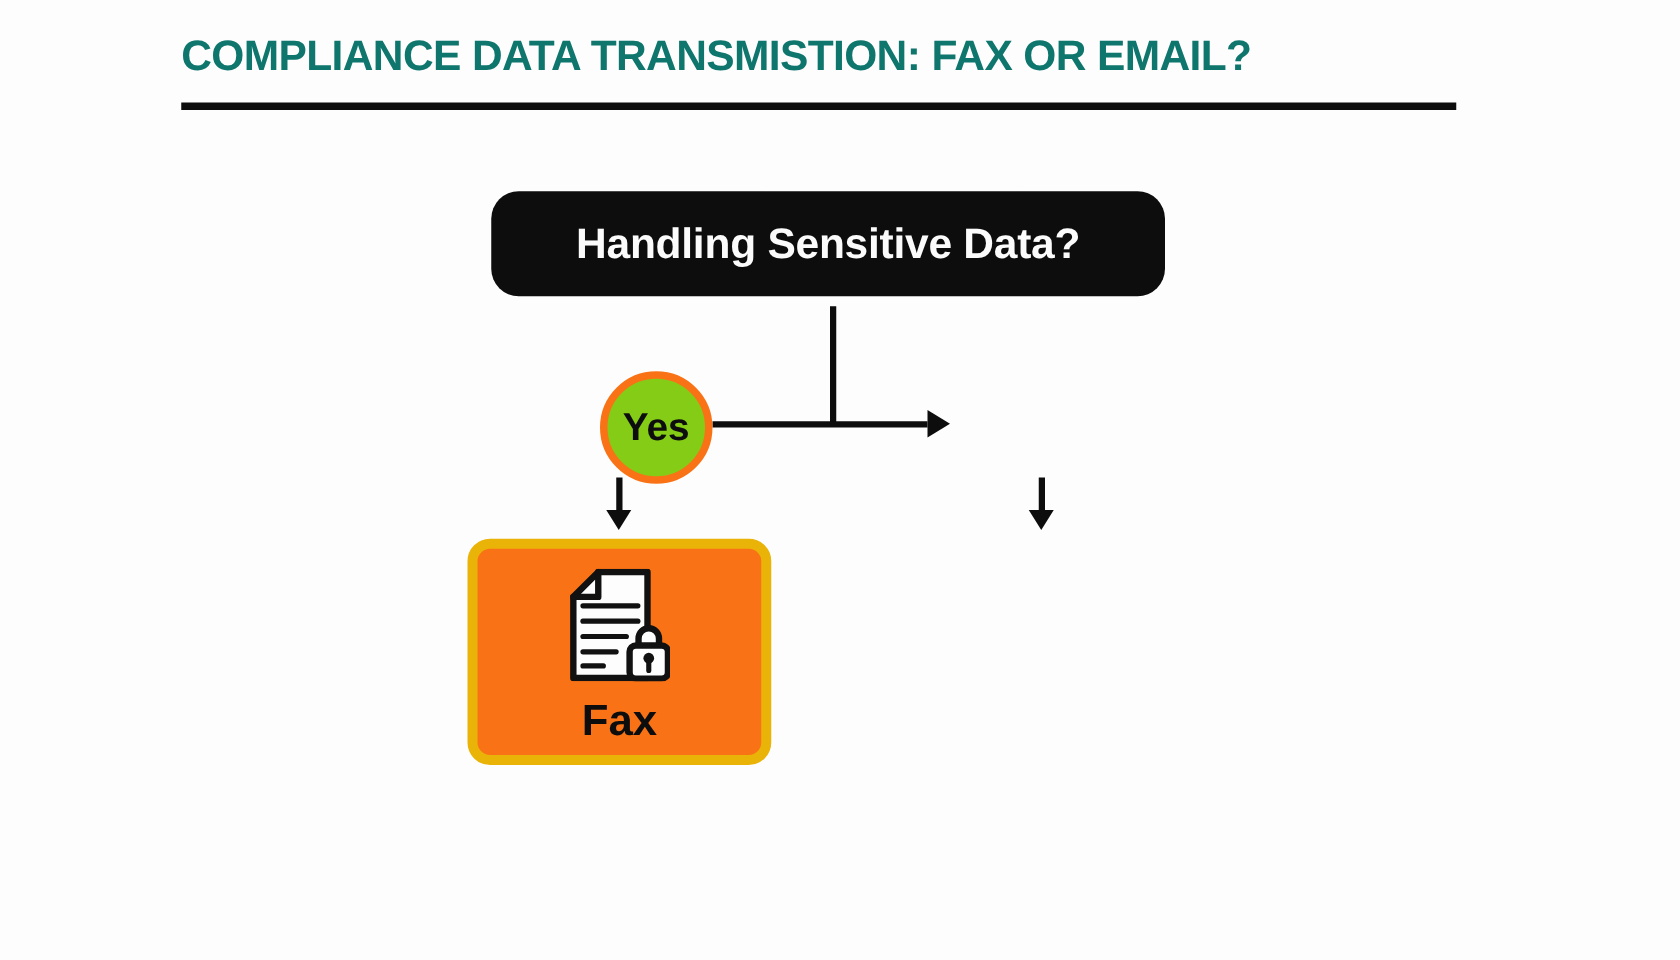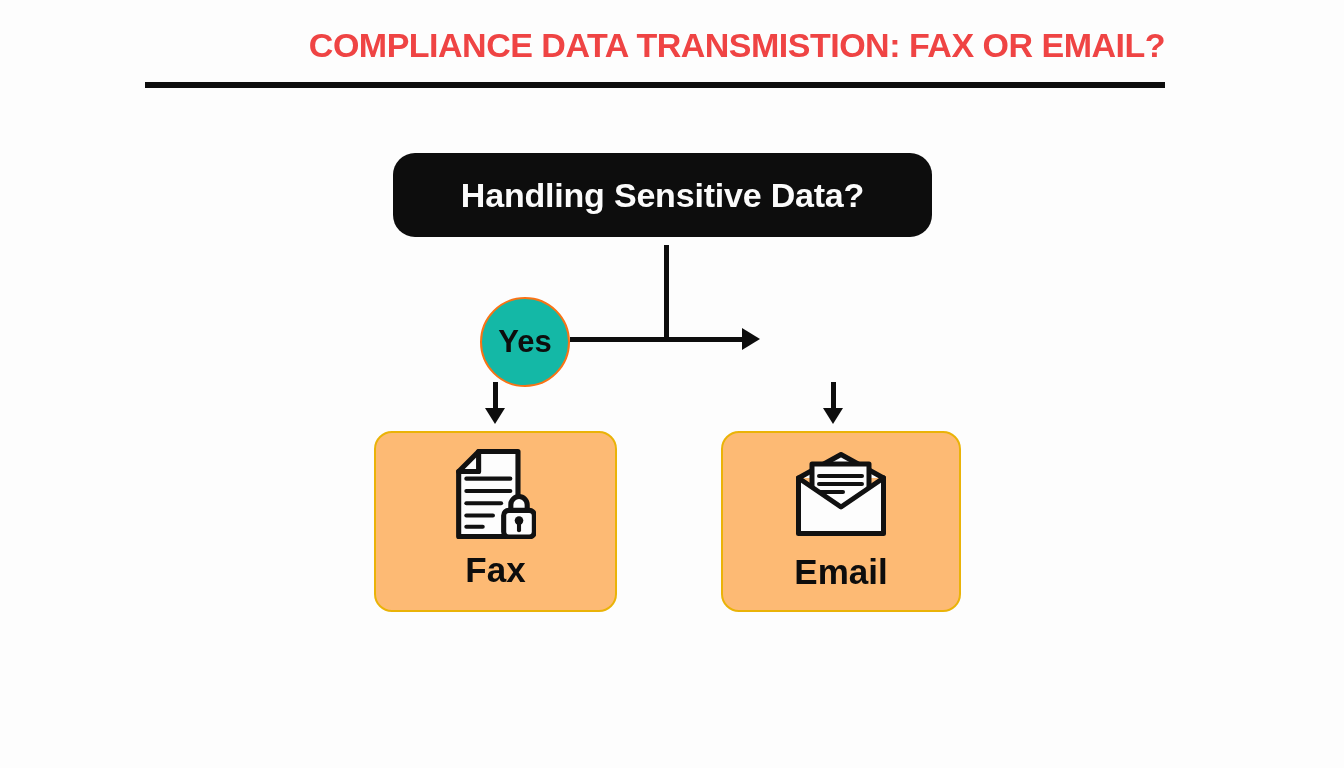--- a/index.html
+++ b/index.html
@@ -7,22 +7,22 @@
     width:1344px;height:768px;overflow:hidden;
     background:#fdfdfd;
     font-family:"Liberation Sans",sans-serif;
     color:#111;
   }
   .stage{position:relative;width:1344px;height:768px;}
 
   
   .title{
     position:absolute;left:145px;top:26px;width:1020px;
-    text-align:right;font-size:34px;font-weight:bold;
-    letter-spacing:-0.5px;color:#ef4444;white-space:nowrap;
+    text-align:left;font-size:34px;font-weight:bold;
+    letter-spacing:-0.5px;color:#0f766e;white-space:nowrap;
   }
   .title-underline{
     position:absolute;left:145px;top:82px;width:1020px;height:6px;
     background:#0d0d0d;
   }
 
   
   .decision{
     position:absolute;left:393px;top:153px;width:539px;height:84px;
     background:#0d0d0d;border-radius:22px;
@@ -49,31 +49,31 @@
     position:absolute;top:408px;width:0;height:0;
     border-left:10px solid transparent;border-right:10px solid transparent;
     border-top:16px solid #0d0d0d;
   }
   .stem-yes{left:493px;}  .head-yes{left:485px;}
   .stem-no{left:831px;}   .head-no{left:823px;}
 
   
   .choice-circle{
     position:absolute;width:90px;height:90px;box-sizing:border-box;
-    border:2px solid #f97316;border-radius:50%;background:#14b8a6;
+    border:6px solid #f97316;border-radius:50%;background:#84cc16;
     display:flex;align-items:center;justify-content:center;
     font-size:31px;font-weight:bold;color:#0d0d0d;
   }
   .circle-yes{left:480px;top:297px;}
   .circle-no{left:765px;top:295px;width:88px;height:88px;}
 
   
   .result-box{
     position:absolute;top:431px;height:181px;box-sizing:border-box;
-    border:2px solid #eab308;border-radius:18px;background:#fdba74;
+    border:8px solid #eab308;border-radius:18px;background:#f97316;
     display:flex;flex-direction:column;align-items:center;
   }
   .box-fax{left:374px;width:243px;}
   .box-email{left:721px;width:240px;}
   .result-icon{margin-top:16px;}
   .box-email .result-icon{margin-top:19px;}
   .result-label{
     font-size:35px;font-weight:bold;color:#0d0d0d;margin-top:9px;line-height:1;
   }
   .box-email .result-label{margin-top:14px;}
@@ -119,27 +119,14 @@
         <line class="tline" x1="10" y1="76" x2="26" y2="76"></line>
         <path class="ink-fill" d="M53.5 61 V54.5 a8 8 0 0 1 16 0 V61" fill="#fdfdfd"></path>
         <rect class="ink-fill" x="46.5" y="60" width="30" height="26" rx="5"></rect>
         <circle cx="61.5" cy="70" r="4.2" fill="#111"></circle>
         <line x1="61.5" y1="72" x2="61.5" y2="79.5" stroke="#111" stroke-width="4" stroke-linecap="round"></line>
       </svg>
     </span>
     <span class="result-label">Fax</span>
   </div>
 
-  <div class="result-box box-email">
-    <span class="result-icon">
-      <svg width="90" height="84" viewBox="0 0 90 84">
-        <path class="ink-fill" d="M2.5 26 L45 2.5 L87.5 26"></path>
-        <rect class="ink-fill" x="16" y="12" width="57" height="45"></rect>
-        <line class="tline" x1="23" y1="24" x2="66" y2="24" stroke-width="3.6"></line>
-        <line class="tline" x1="23" y1="32" x2="66" y2="32" stroke-width="3.6"></line>
-        <line class="tline" x1="23" y1="40" x2="47" y2="40" stroke-width="3.6"></line>
-        <path class="ink-fill" d="M2.5 26 L45 55 L87.5 26 L87.5 81.5 L2.5 81.5 Z"></path>
-      </svg>
-    </span>
-    <span class="result-label">Email</span>
-  </div>
 
 </div>
 
 </body></html>

